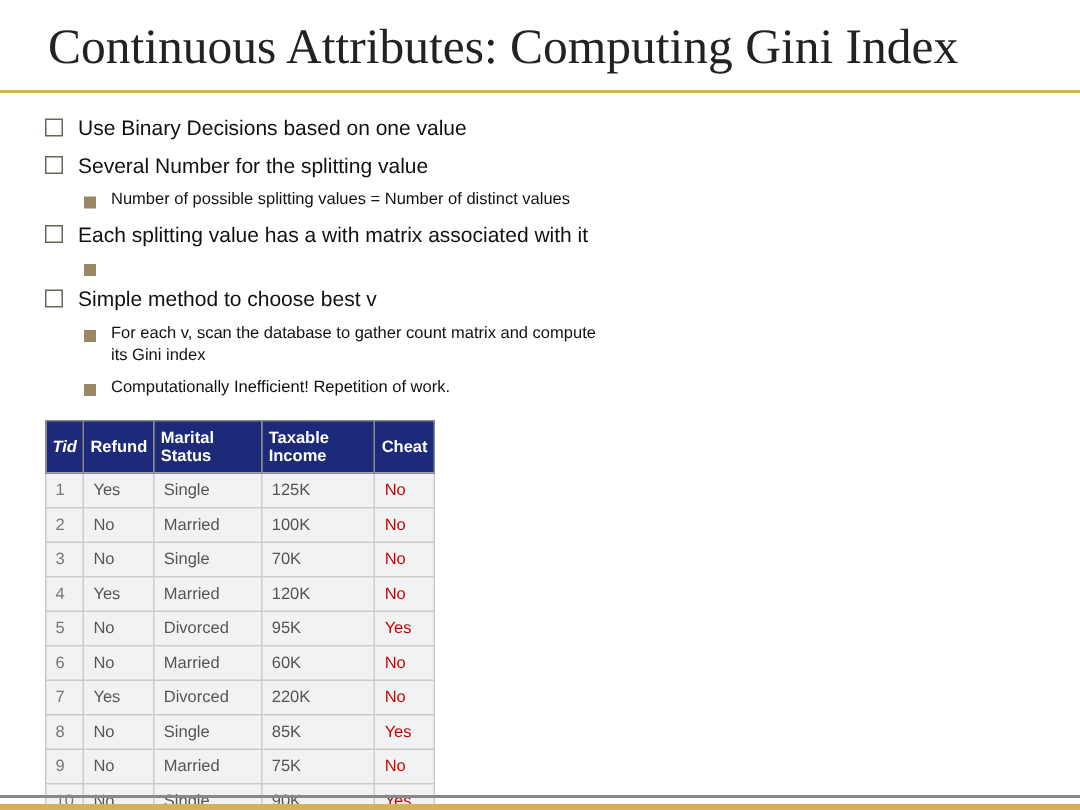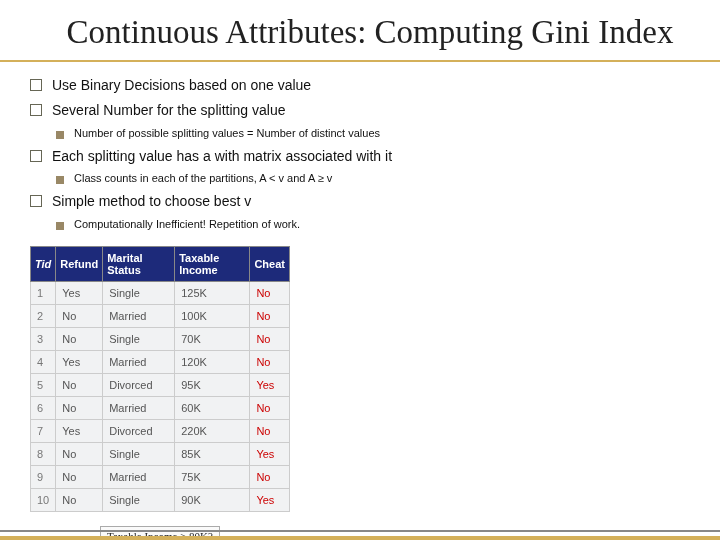--- a/index.html
+++ b/index.html
@@ -20,21 +20,20 @@
     background: #888;
   }
   .title {
     font-family: "Times New Roman", Times, serif;
     font-size: 33px;
     font-weight: 400;
     color: #222;
     padding: 14px 12px 8px 32px;
     border-bottom: 2px solid #d4b05a;
     line-height: 1.15;
-    text-align: center;
   }
   .content {
     display: flex;
     padding: 14px 10px 0 30px;
     gap: 8px;
     flex-direction: column;
   }
   .left { width: 380px; font-size: 14px; color: #111; }
   .right { width: 260px; }
   .bul { display: flex; margin-bottom: 6px; }
@@ -121,29 +120,32 @@
       </div>
     </div>
 
     <div class="bul">
       <div class="mark"></div>
       <div class="txt">Each splitting value has a with matrix associated with it</div>
     </div>
     <div class="sub">
       <div class="bul">
         <div class="mark"></div>
-        <div class="txt">Class counts in each of the partitions, A &lt; v and A ≥ v</div>
       </div>
     </div>
 
     <div class="bul">
       <div class="mark"></div>
       <div class="txt">Simple method to choose best v</div>
     </div>
     <div class="sub">
+      <div class="bul">
+        <div class="mark"></div>
+        <div class="txt">For each v, scan the database to gather count matrix and compute its Gini index</div>
+      </div>
       <div class="bul">
         <div class="mark"></div>
         <div class="txt">Computationally Inefficient! Repetition of work.</div>
       </div>
     </div>
 
   </div>
 
   <div class="right">
     <table class="data">

